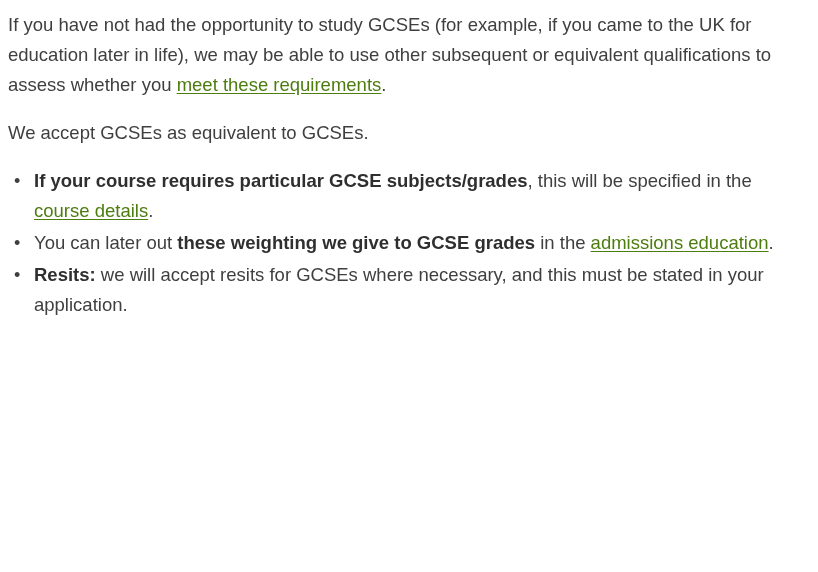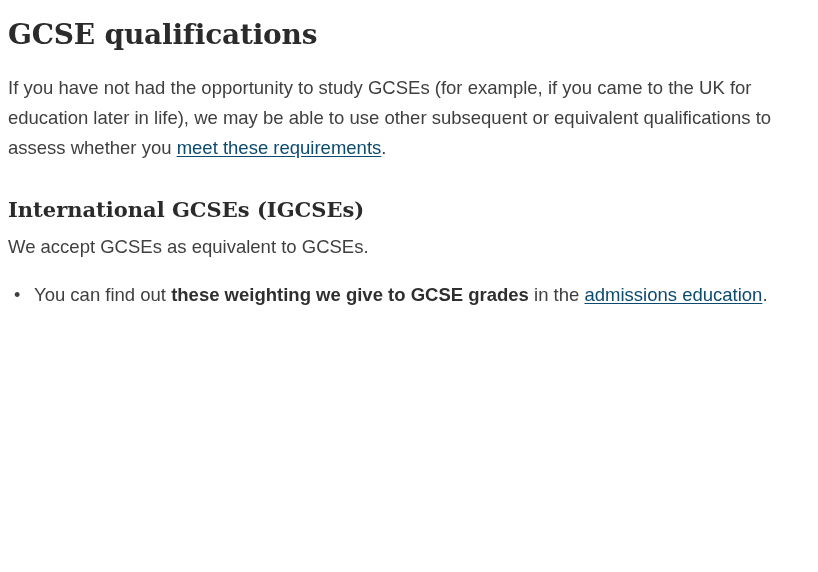--- a/index.html
+++ b/index.html
@@ -34,21 +34,21 @@
     max-width: 790px;
   }
   h2.section-heading {
     font-family: "DejaVu Serif", serif;
     font-size: 21px;
     font-weight: bold;
     color: #2b2b2b;
     margin: 34px 0 10px 0;
   }
   a.inline-link {
-    color: #0c4a6e;
+    color: #4d7c0f;
     text-underline-offset: 2px;
   }
   ul.bullet-list {
     margin: 6px 0 0 0;
     padding-left: 26px;
     list-style: none;
   }
   ul.bullet-list > li {
     font-size: 18.5px;
     line-height: 30px;
@@ -68,27 +68,27 @@
   .bold {
     font-weight: bold;
     color: #2f2f2f;
   }
 </style>
 </head>
 <body>
 
 <div class="page">
 
-  <h1 class="page-title">GCSE qualifications</h1>
 
   <p class="body-text"><span>If you have not had the opportunity to study GCSEs (for example, if you came to the UK for education later in life), we may be able to use other subsequent or equivalent qualifications to assess whether you </span><a class="inline-link" href="#">meet these requirements</a><span>.</span></p>
 
-  <h2 class="section-heading">International GCSEs (IGCSEs)</h2>
   <p class="body-text">We accept GCSEs as equivalent to GCSEs.</p>
 
 
   <ul class="bullet-list">
+    <li><span class="bold">If your course requires particular GCSE subjects/grades</span><span>, this will be specified in the </span><a class="inline-link" href="#">course details</a><span>.</span></li>
 
-    <li><span>You can find out </span><span class="bold">these weighting we give to GCSE grades</span><span> in the </span><a class="inline-link" href="#">admissions education</a><span>.</span></li>
+    <li><span>You can later out </span><span class="bold">these weighting we give to GCSE grades</span><span> in the </span><a class="inline-link" href="#">admissions education</a><span>.</span></li>
 
+    <li><span class="bold">Resits:</span><span> we will accept resits for GCSEs where necessary, and this must be stated in your application.</span></li>
   </ul>
 
 </div>
 
 </body></html>

